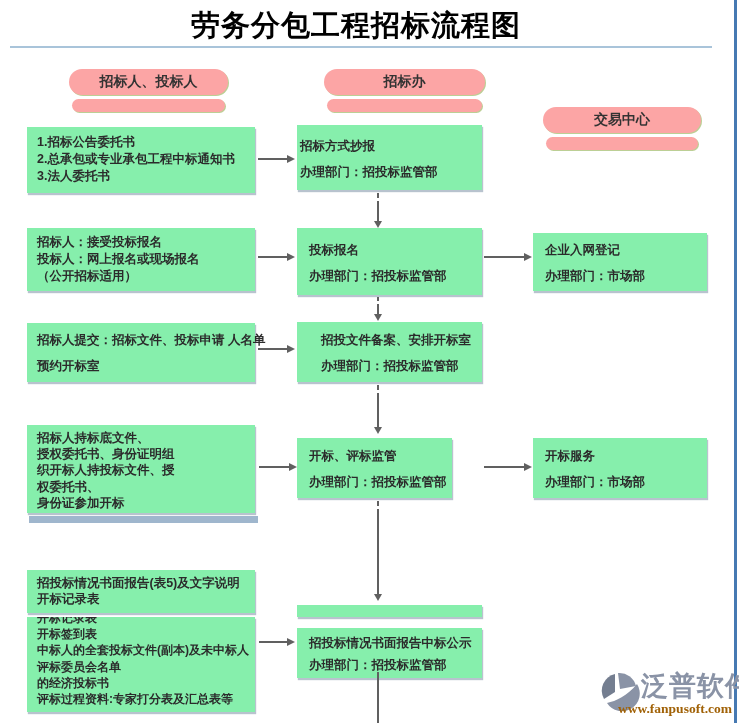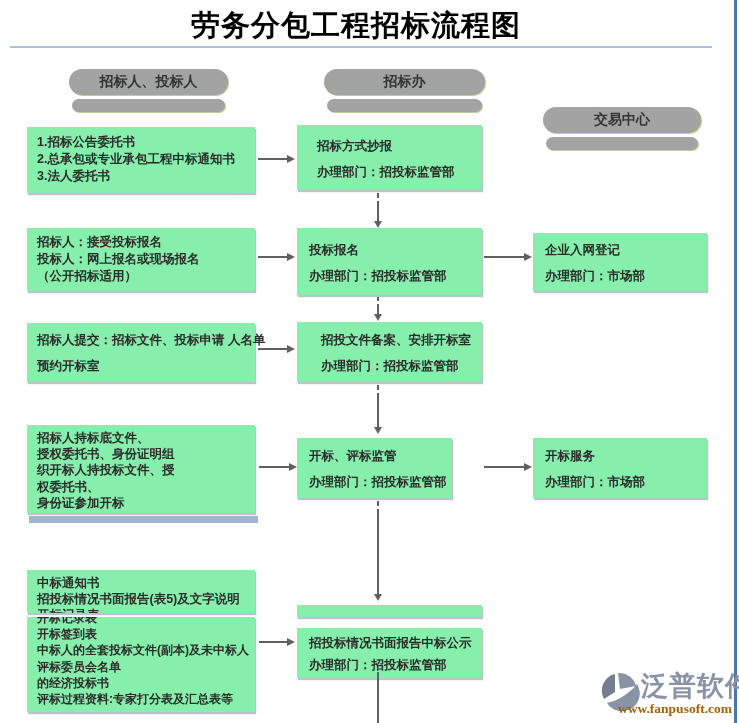--- a/index.html
+++ b/index.html
@@ -7,21 +7,21 @@
        font-family:"Liberation Sans","DejaVu Sans",sans-serif;}
   .abs{position:absolute;}
 
   
   .title{position:absolute;left:0;top:6px;width:712px;text-align:center;
          font-family:"Liberation Serif","DejaVu Serif",serif;
          font-weight:bold;font-size:29px;color:#000;letter-spacing:1px;}
   .divider{position:absolute;left:10px;top:46px;width:702px;height:2px;background:#a9c4da;}
 
   
-  .pill{position:absolute;top:69px;height:26px;background:#a3a3a3;border-radius:13px;
+  .pill{position:absolute;top:69px;height:26px;background:#fca5a5;border-radius:13px;
         display:flex;align-items:center;justify-content:center;
         font-size:14px;font-weight:bold;color:#333;
         box-shadow:1px 1px 0 #bccf95;}
   .pill::after{content:'';position:absolute;left:3px;right:3px;top:30px;height:13px;
         background:inherit;border-radius:13px;box-shadow:1px 1px 0 #bccf95;}
 
   
   .box{position:absolute;background:#86efac;box-sizing:border-box;
        color:#2b2b2b;font-weight:bold;font-size:12.5px;
        box-shadow:1px 2px 1px rgba(125,145,165,.55);}
@@ -90,37 +90,36 @@
 
 <div class="box lh16 shadowbar" style="left:27px;top:425px;width:228px;height:88px;padding:5px 10px;">
   <div class="bl">招标人持标底文件、</div>
   <div class="bl">授权委托书、身份证明组</div>
   <div class="bl">织开标人持投标文件、授</div>
   <div class="bl">权委托书、</div>
   <div class="bl">身份证参加开标</div>
 </div>
 
 <div class="box lh16 clip" style="left:27px;top:570px;width:228px;height:43px;padding:5px 10px;">
-  <div class="bl">中标通知书</div>
   <div class="bl">招投标情况书面报告(表5)及文字说明</div>
   <div class="bl">开标记录表</div>
 </div>
 
 <div class="box lh16 clip" style="left:27px;top:617px;width:228px;height:95px;padding:0 10px;font-size:12px;">
   <div style="margin-top:-7px;">
     <div class="bl">开标记录表</div>
     <div class="bl">开标签到表</div>
     <div class="bl">中标人的全套投标文件(副本)及未中标人</div>
     <div class="bl">评标委员会名单</div>
     <div class="bl">的经济投标书</div>
     <div class="bl">评标过程资料:专家打分表及汇总表等</div>
   </div>
 </div>
 
-<div class="box lh26" style="left:297px;top:125px;width:185px;height:65px;padding:8px 20px;">
+<div class="box lh26" style="left:297px;top:125px;width:185px;height:65px;padding:8px 3px;">
   <div class="bl">招标方式抄报</div>
   <div class="bl">办理部门：招投标监管部</div>
 </div>
 
 <div class="box lh26" style="left:297px;top:228px;width:185px;height:67px;padding:9px 12px;">
   <div class="bl">投标报名</div>
   <div class="bl">办理部门：招投标监管部</div>
 </div>
 
 <div class="box lh26" style="left:297px;top:322px;width:185px;height:60px;padding:5px 24px;">

